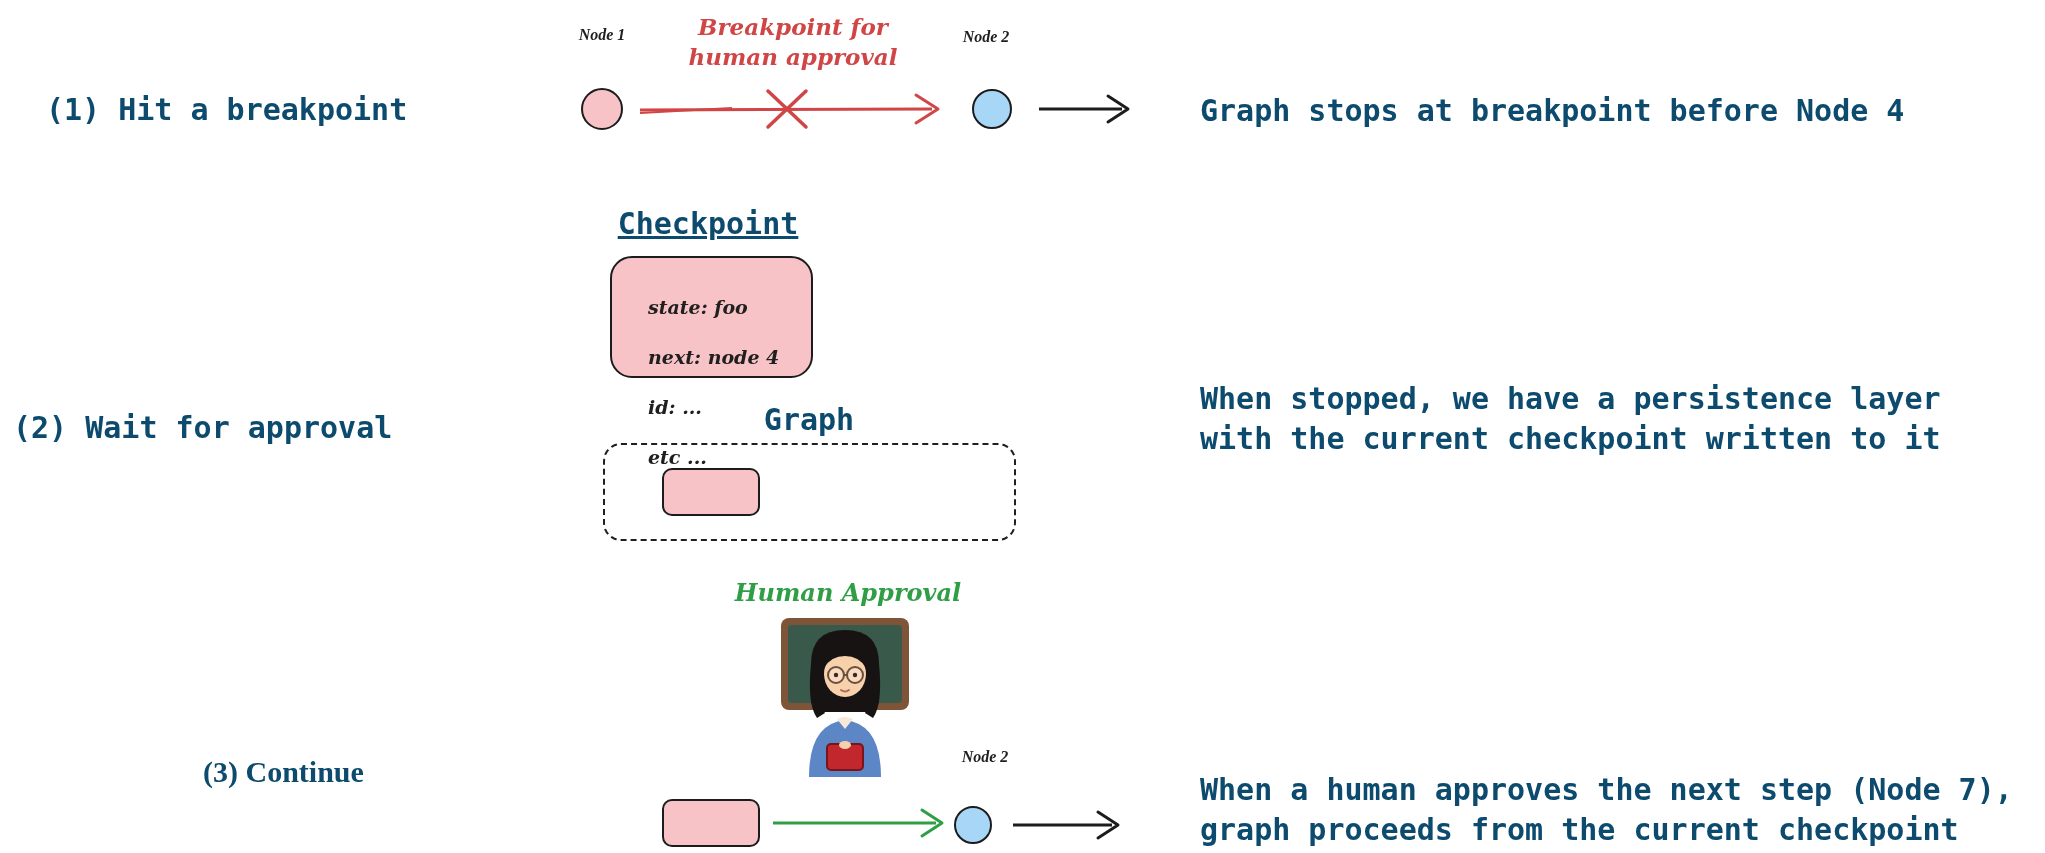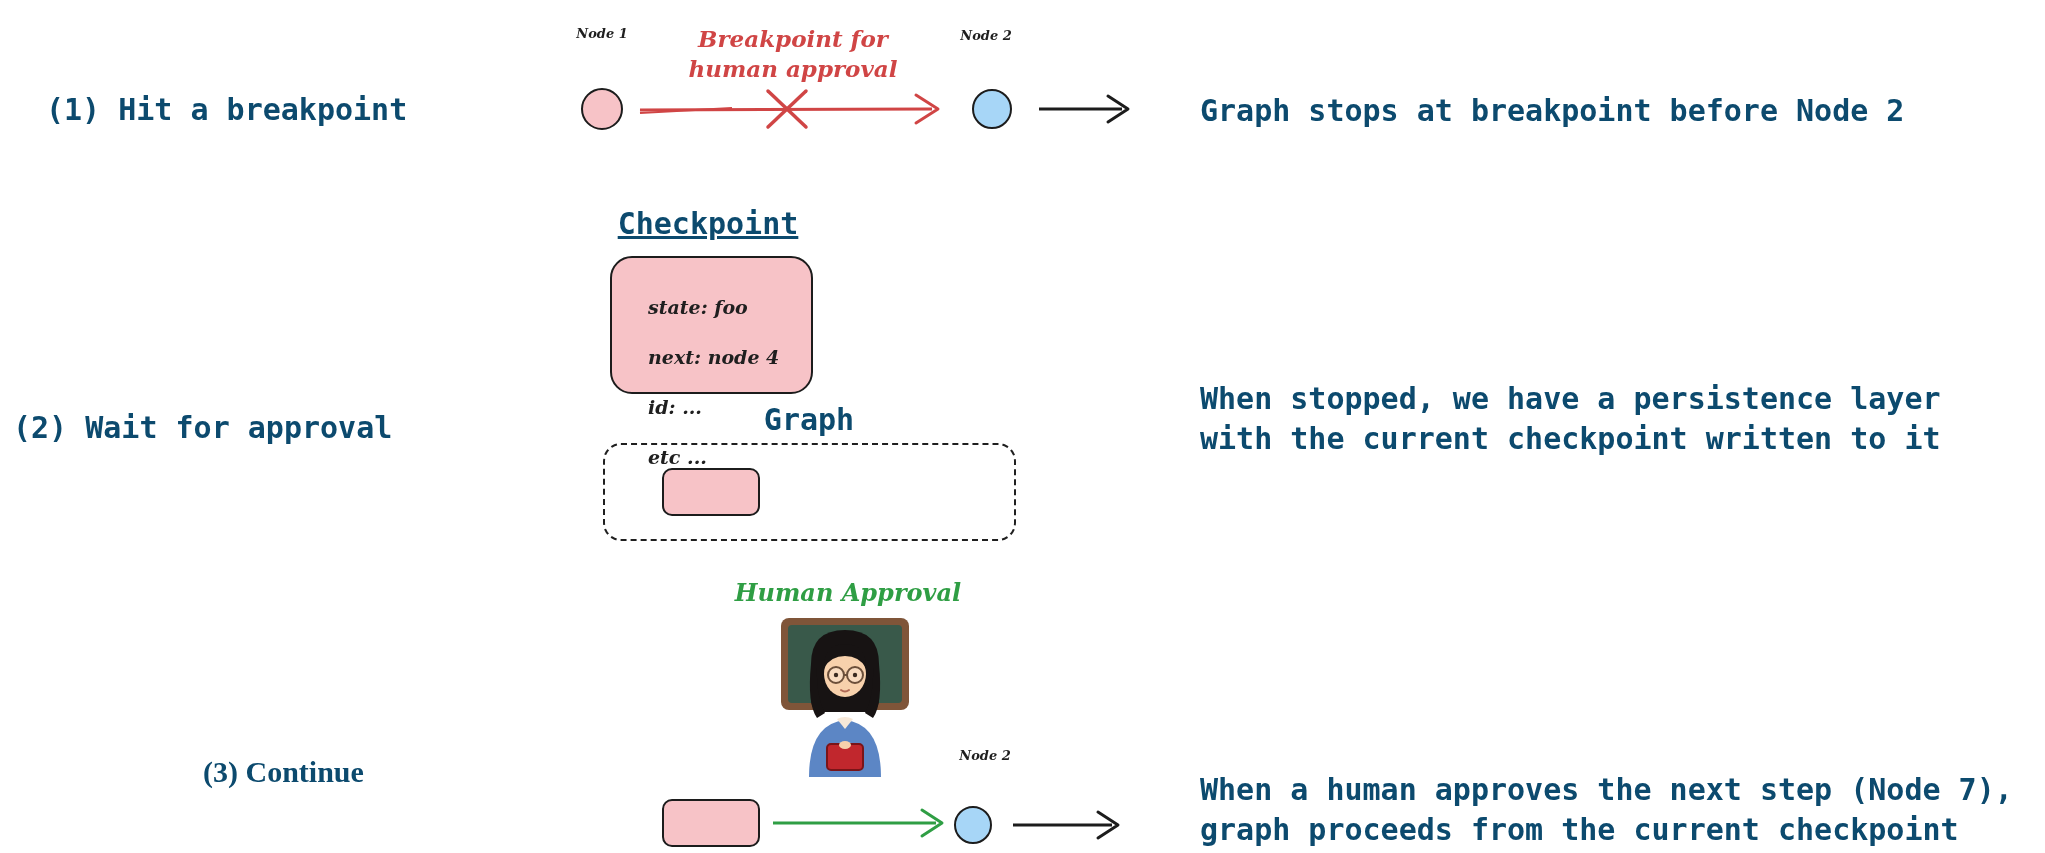--- a/index.html
+++ b/index.html
@@ -29,60 +29,60 @@
   .roundbox {
     border:2.5px solid #1c1c1c; border-radius:12px; background:#f7c3c7;
   }
   .checkpoint-box { border-radius:22px; }
   .dashedbox {
     border:2.5px dashed #1f1f1f; border-radius:18px; background:transparent;
   }
   .cp-lines {
     padding:12px 0 0 36px; font-size:19px; line-height:25px;
   }
-  .node-label { font-size:13px; }
+  .node-label { font-size:16px;font-family:Liberation Serif, serif; }
   .bp-label { font-size:23px; line-height:30px; }
   .approval-label { font-size:24px; }
 </style>
 </head>
 <body>
 
 <div class="canvas">
 
   <div class="abs mono" style="left:46px; top:90px;">(1) Hit a breakpoint</div>
 
   <div class="abs hand node-label center" style="left:602px; top:26px;">Node 1</div>
 
   <div class="abs circle pinkfill" style="left:581px; top:88px; width:42px; height:42px;"></div>
 
-  <div class="abs hand bp-label red center" style="left:793px; top:24px;">Breakpoint for
+  <div class="abs hand bp-label red center" style="left:793px; top:12px;">Breakpoint for
 human approval</div>
 
   <svg class="abs" style="left:636px; top:86px;" width="310" height="46" viewBox="0 0 310 46">
     <line x1="4" y1="24" x2="296" y2="23" stroke="#d04545" stroke-width="3"></line>
     <line x1="4" y1="27" x2="96" y2="22" stroke="#d04545" stroke-width="2"></line>
     <polyline points="280,9 302,23 280,37" fill="none" stroke="#d04545" stroke-width="3" stroke-linecap="round" stroke-linejoin="round"></polyline>
     <line x1="132" y1="5" x2="170" y2="41" stroke="#d04545" stroke-width="3.5" stroke-linecap="round"></line>
     <line x1="170" y1="5" x2="132" y2="41" stroke="#d04545" stroke-width="3.5" stroke-linecap="round"></line>
   </svg>
 
   <div class="abs hand node-label center" style="left:986px; top:28px;">Node 2</div>
 
   <div class="abs circle bluefill" style="left:972px; top:89px; width:40px; height:40px;"></div>
 
   <svg class="abs" style="left:1036px; top:88px;" width="100" height="42" viewBox="0 0 100 42">
     <line x1="3" y1="21" x2="86" y2="21" stroke="#1c1c1c" stroke-width="3"></line>
     <polyline points="72,8 92,21 72,34" fill="none" stroke="#1c1c1c" stroke-width="3" stroke-linecap="round" stroke-linejoin="round"></polyline>
   </svg>
 
-  <div class="abs mono" style="left:1200px; top:91px;">Graph stops at breakpoint before Node 2</div>
+  <div class="abs mono" style="left:1200px; top:91px;">Graph stops at breakpoint before Node 4</div>
 
   <div class="abs mono center" style="left:708px; top:204px;text-decoration:underline;">Checkpoint</div>
 
-  <div class="abs roundbox checkpoint-box" style="left:610px; top:256px; width:203px; height:138px;">
+  <div class="abs roundbox checkpoint-box" style="left:610px; top:256px; width:203px; height:122px;">
     <div class="hand cp-lines">
       <div>state: foo</div>
       <div>next: node 4</div>
       <div>id: ...</div>
       <div>etc ...</div>
     </div>
   </div>
 
   <div class="abs mono" style="left:13px; top:408px;">(2) Wait for approval</div>
 

